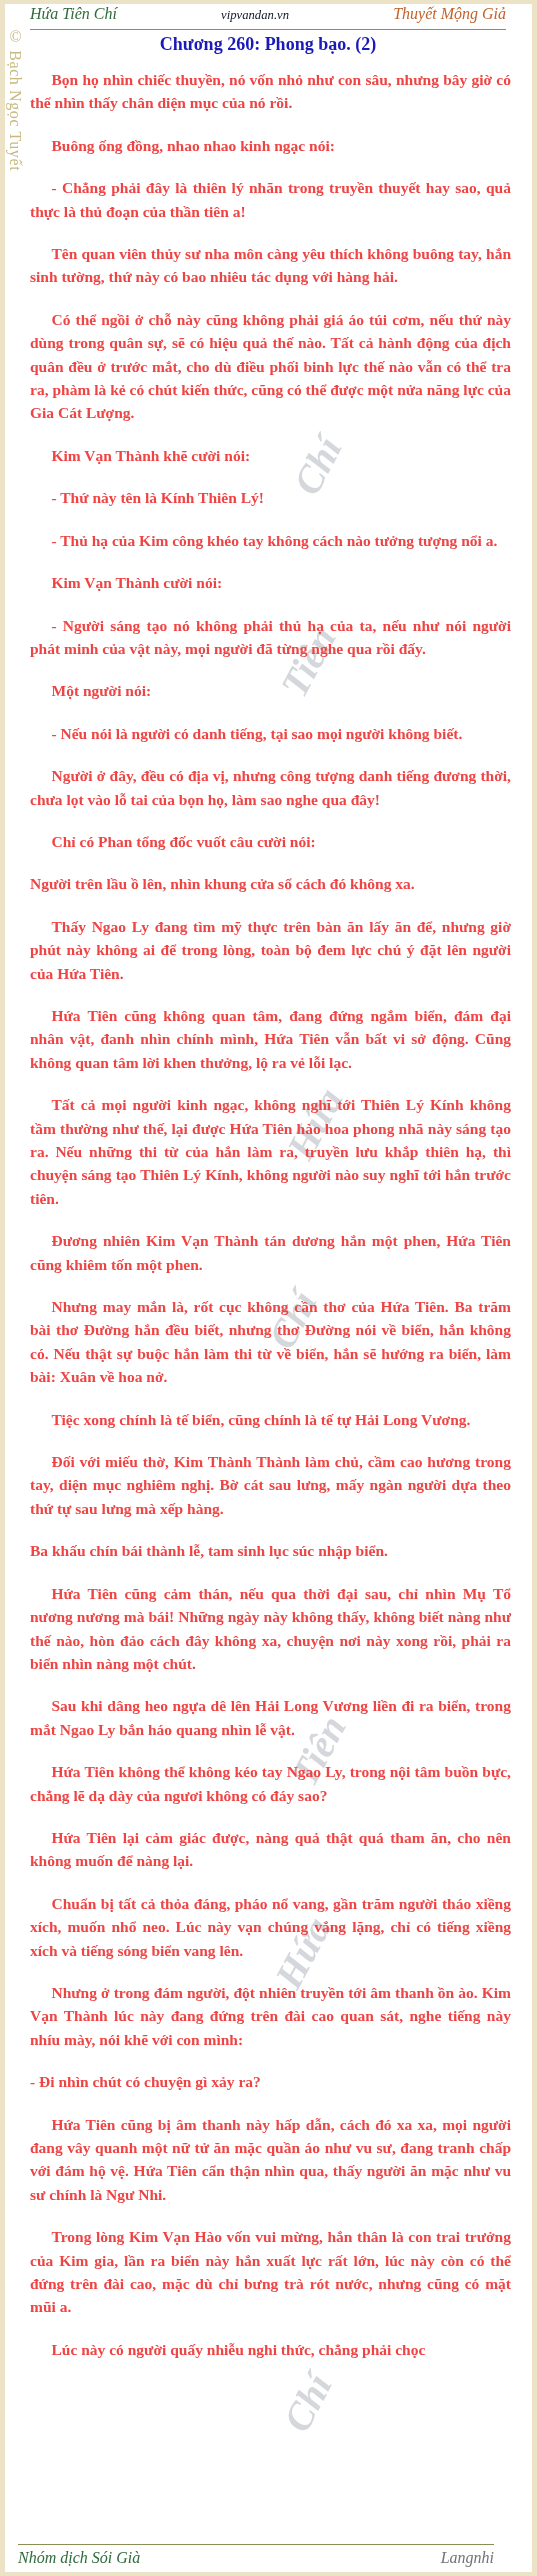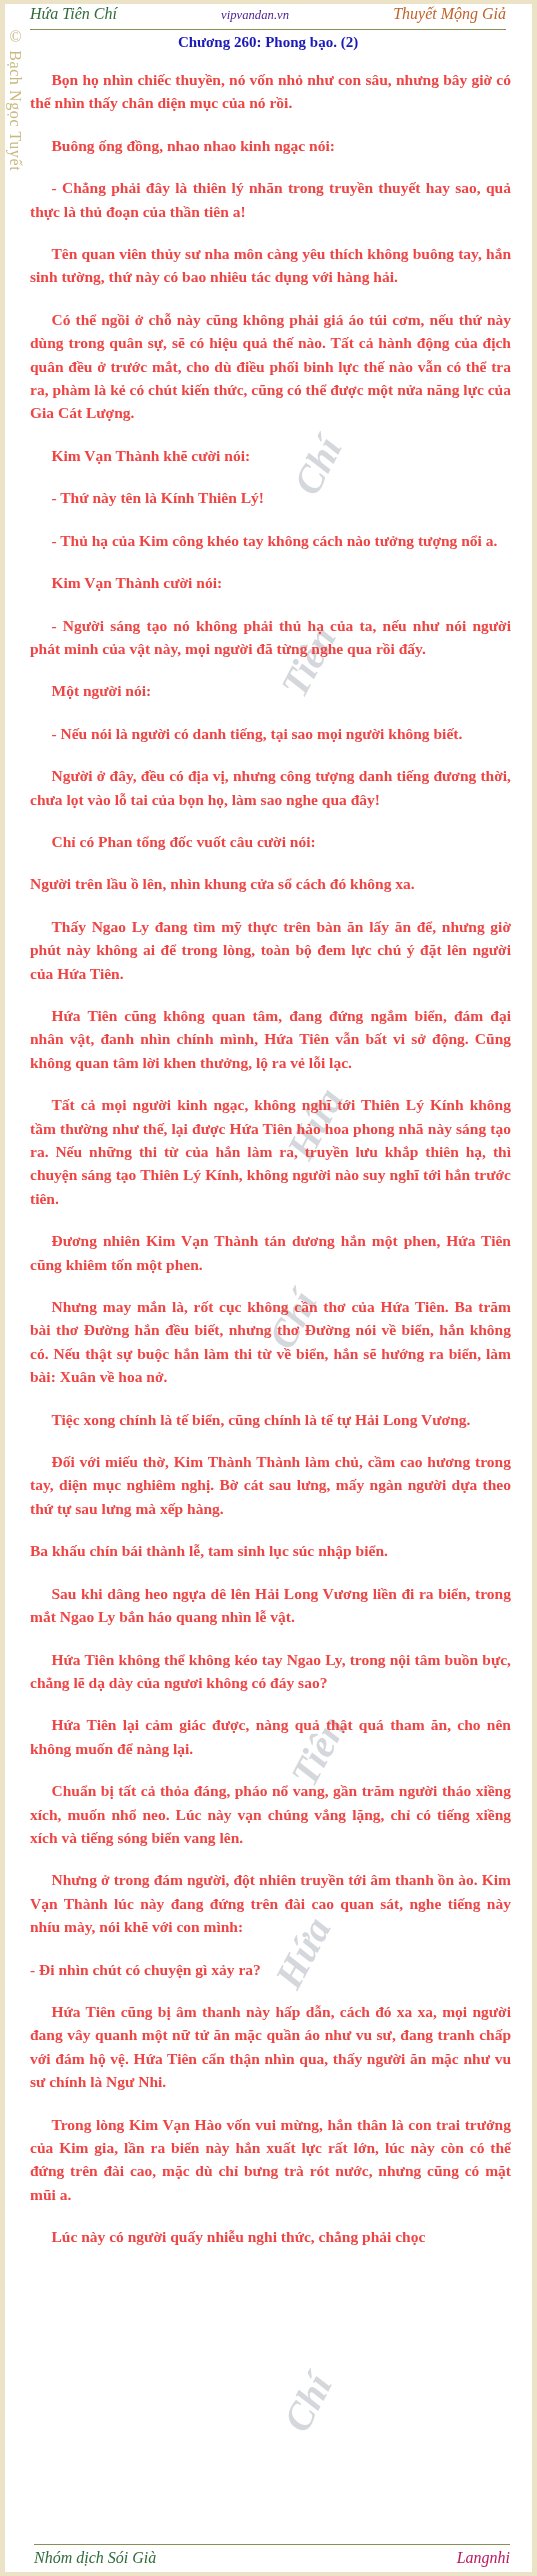--- a/index.html
+++ b/index.html
@@ -76,42 +76,42 @@
     z-index: 3;
   }
   .hdr-left {
     color: #2f6b3a;
     font-size: 16px;
     font-style: italic;
     font-weight: normal;
     white-space: nowrap;
   }
   .hdr-mid {
-    color: #4c1d95;
+    color: #0f172a;
     font-size: 12.7px;
     font-style: italic;
     white-space: nowrap;
     padding-top: 2.5px;
   }
   .hdr-right {
     color: #c2622a;
     font-size: 16px;
     font-style: italic;
     white-space: nowrap;
     text-align: center;
   }
 
   .chapter-title {
     position: absolute;
     left: 30px;
     top: 34px;
     width: 476px;
     text-align: center;
     color: #1a1ab8;
-    font-size: 15px;
+    font-size: 18px;
     font-weight: bold;
     letter-spacing: 0px;
     z-index: 3;
   }
 
   
   .content {
     position: absolute;
     left: 30px;
     top: 68px;
@@ -155,39 +155,39 @@
   .wm2 { left: 272px; top: 639px; }
   .wm3 { left: 278px; top: 1101px; }
   .wm4 { left: 263px; top: 1297px; }
   .wm5 { left: 282px; top: 1728px; }
   .wm6 { left: 266px; top: 1930px; }
   .wm7 { left: 278px; top: 2380px; }
 
   
   .footer {
     position: absolute;
-    left: 34px;
+    left: 18px;
     bottom: 8.9px;
     width: 476px;
     display: flex;
     align-items: center;
     justify-content: space-between;
     border-top: 1.9px solid #8a8f58;
     padding-top: 3.8px;
     box-sizing: border-box;
     z-index: 3;
   }
   .ft-left {
     color: #2f6b3a;
     font-size: 16px;
     font-style: italic;
     white-space: nowrap;
   }
   .ft-right {
-    color: #be185d;
+    color: #737373;
     font-size: 16px;
     font-style: italic;
     white-space: nowrap;
   }
 </style>
 </head>
 <body>
 
 <div class="page">
 
@@ -231,20 +231,21 @@
     <p>Chỉ có Phan tổng đốc vuốt câu cười nói:</p>
     <p class="noindent">Người trên lầu ồ lên, nhìn khung cửa sổ cách đó không xa.</p>
     <p>Thấy Ngao Ly đang tìm mỹ thực trên bàn ăn lấy ăn để, nhưng giờ phút này không ai để trong lòng, toàn bộ đem lực chú ý đặt lên người của Hứa Tiên.</p>
     <p>Hứa Tiên cũng không quan tâm, đang đứng ngắm biển, đám đại nhân vật, đanh nhìn chính mình, Hứa Tiên vẫn bất vi sở động. Cũng không quan tâm lời khen thưởng, lộ ra vẻ lỗi lạc.</p>
     <p>Tất cả mọi người kinh ngạc, không nghĩ tới Thiên Lý Kính không tầm thường như thế, lại được Hứa Tiên hào hoa phong nhã này sáng tạo ra. Nếu những thi từ của hắn làm ra, truyền lưu khắp thiên hạ, thì chuyện sáng tạo Thiên Lý Kính, không người nào suy nghĩ tới hắn trước tiên.</p>
     <p>Đương nhiên Kim Vạn Thành tán dương hắn một phen, Hứa Tiên cũng khiêm tốn một phen.</p>
     <p>Nhưng may mắn là, rốt cục không cần thơ của Hứa Tiên. Ba trăm bài thơ Đường hắn đều biết, nhưng thơ Đường nói về biển, hắn không có. Nếu thật sự buộc hắn làm thi từ về biển, hắn sẽ hướng ra biển, làm bài: Xuân về hoa nở.</p>
     <p>Tiệc xong chính là tế biển, cũng chính là tế tự Hải Long Vương.</p>
     <p>Đối với miếu thờ, Kim Thành Thành làm chủ, cầm cao hương trong tay, diện mục nghiêm nghị. Bờ cát sau lưng, mấy ngàn người dựa theo thứ tự sau lưng mà xếp hàng.</p>
     <p class="noindent">Ba khấu chín bái thành lễ, tam sinh lục súc nhập biển.</p>
+    <p>Hứa Tiên cũng cảm thán, nếu qua thời đại sau, chỉ nhìn Mụ Tổ nương nương mà bái! Những ngày này không thấy, không biết nàng như thế nào, hòn đảo cách đây không xa, chuyện nơi này xong rồi, phải ra biển nhìn nàng một chút.</p>
     <p>Sau khi dâng heo ngựa dê lên Hải Long Vương liền đi ra biển, trong mắt Ngao Ly bắn háo quang nhìn lễ vật.</p>
     <p>Hứa Tiên không thể không kéo tay Ngao Ly, trong nội tâm buồn bực, chẳng lẽ dạ dày của ngươi không có đáy sao?</p>
     <p>Hứa Tiên lại cảm giác được, nàng quả thật quá tham ăn, cho nên không muốn để nàng lại.</p>
     <p>Chuẩn bị tất cả thỏa đáng, pháo nổ vang, gần trăm người tháo xiềng xích, muốn nhổ neo. Lúc này vạn chúng vắng lặng, chỉ có tiếng xiềng xích và tiếng sóng biển vang lên.</p>
     <p>Nhưng ở trong đám người, đột nhiên truyền tới âm thanh ồn ào. Kim Vạn Thành lúc này đang đứng trên đài cao quan sát, nghe tiếng này nhíu mày, nói khẽ với con mình:</p>
     <p class="noindent">- Đi nhìn chút có chuyện gì xảy ra?</p>
     <p>Hứa Tiên cũng bị âm thanh này hấp dẫn, cách đó xa xa, mọi người đang vây quanh một nữ tử ăn mặc quần áo như vu sư, đang tranh chấp với đám hộ vệ. Hứa Tiên cẩn thận nhìn qua, thấy người ăn mặc như vu sư chính là Ngư Nhi.</p>
     <p>Trong lòng Kim Vạn Hào vốn vui mừng, hắn thân là con trai trưởng của Kim gia, lần ra biển này hắn xuất lực rất lớn, lúc này còn có thể đứng trên đài cao, mặc dù chỉ bưng trà rót nước, nhưng cũng có mặt mũi a.</p>
     <p>Lúc này có người quấy nhiễu nghi thức, chẳng phải chọc</p>
   </div>

